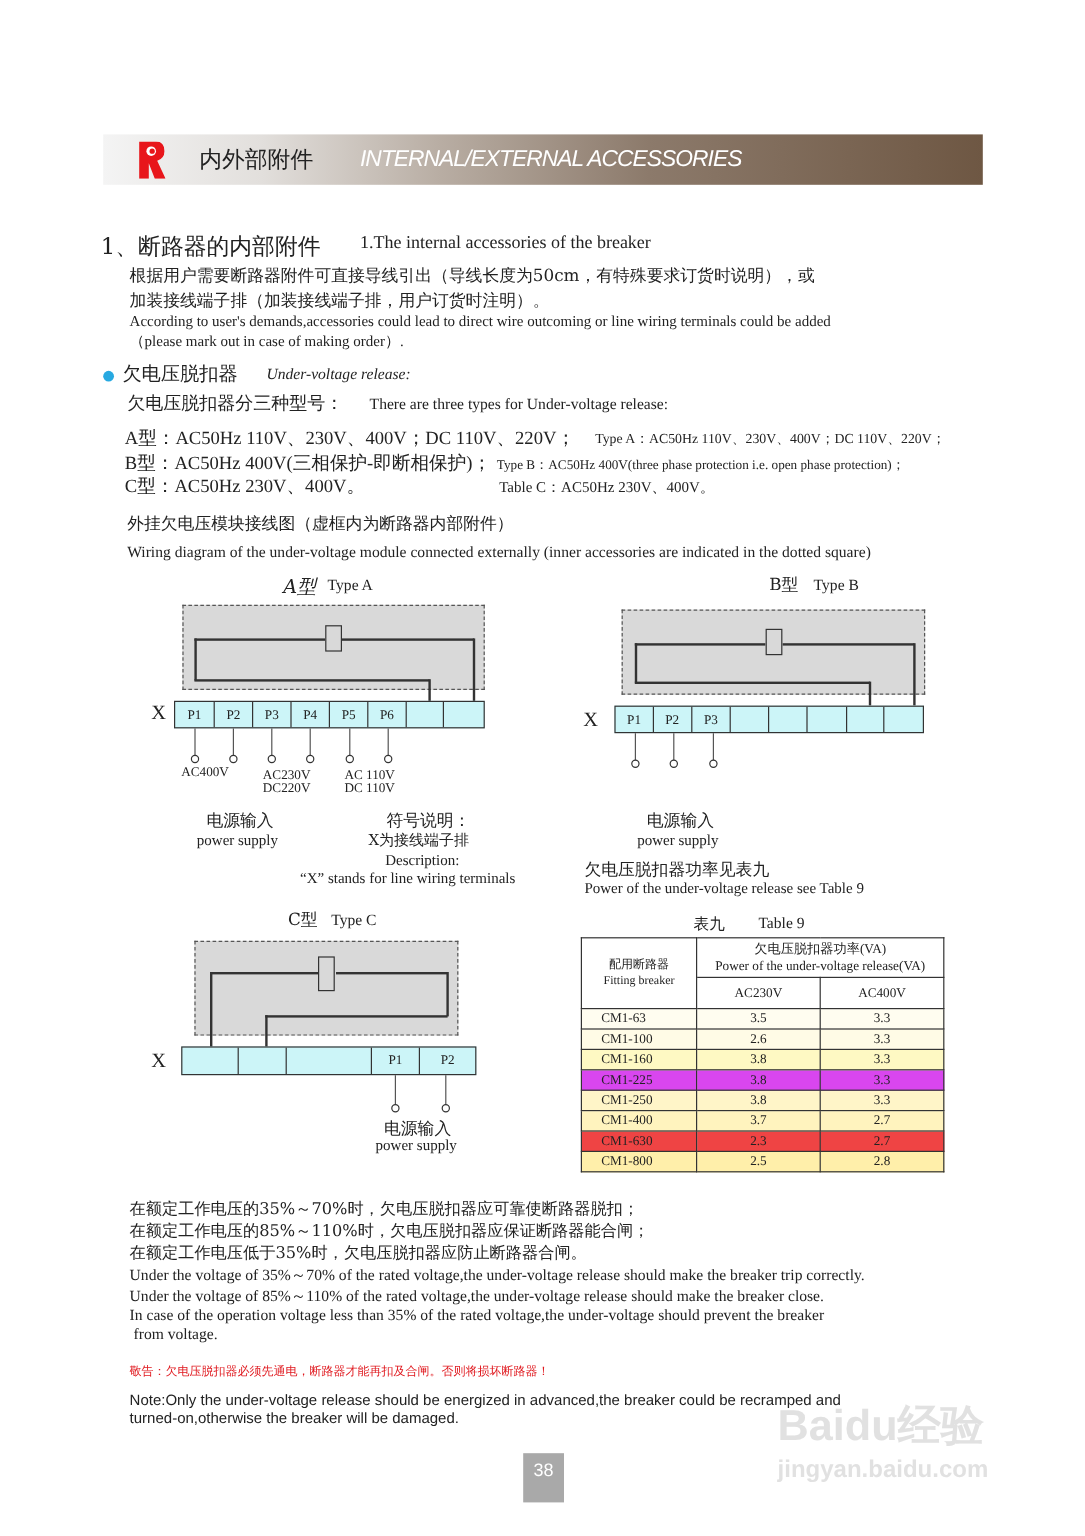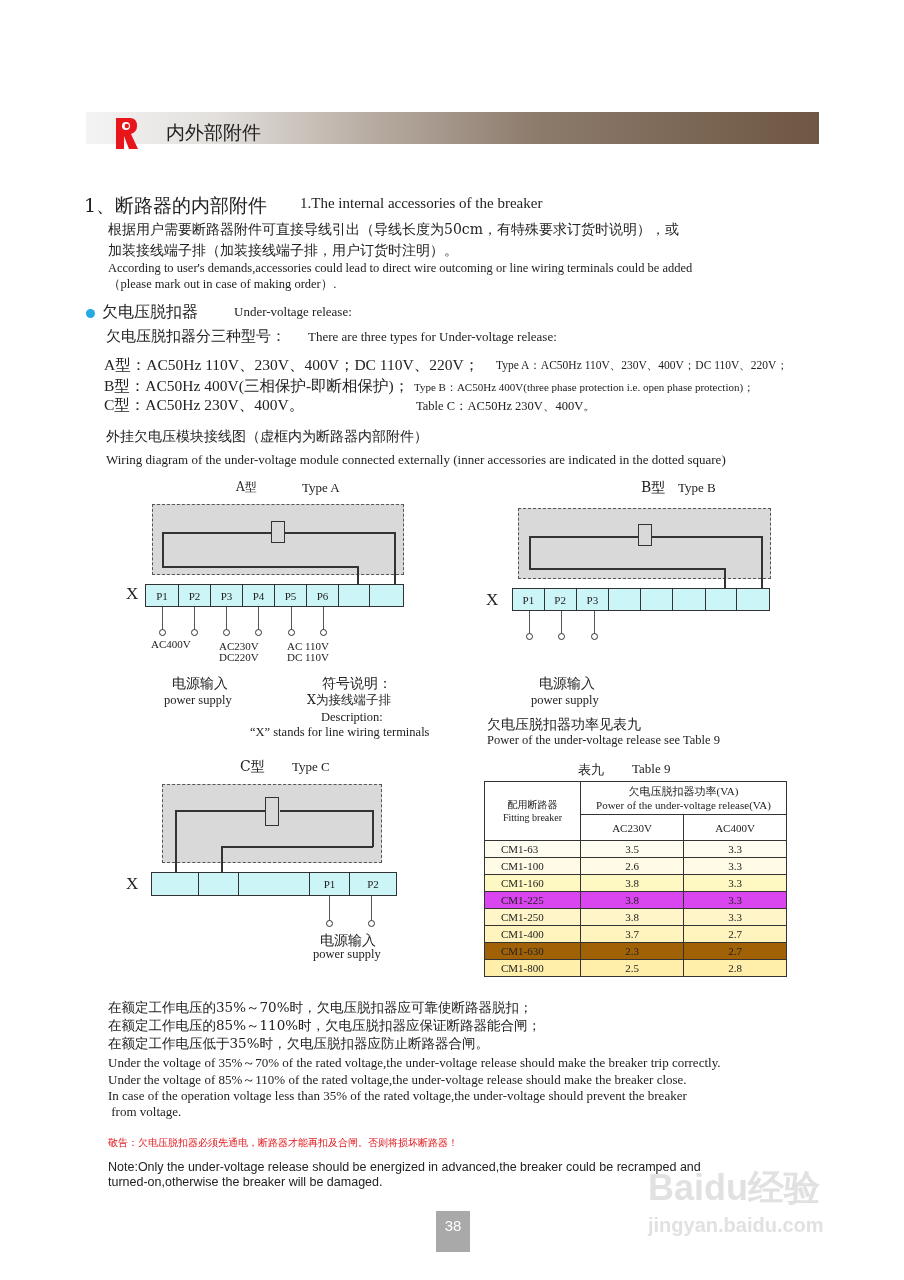--- a/index.html
+++ b/index.html
@@ -2,21 +2,21 @@
 <html><head>
 <meta charset="utf-8">
 <style>
   html, body { margin: 0; padding: 0; }
   body {
     width: 904px; height: 1280px; background: #ffffff; position: relative; overflow: hidden;
     font-family: "Liberation Serif", "DejaVu Serif", serif; color: #222;
   }
   
   .banner {
-    position: absolute; left: 86px; top: 112px; width: 733px; height: 32px;
+    position: absolute; left: 86px; top: 112px; width: 733px; height: 42px;
     background: linear-gradient(90deg, #f4f4f4 0%, #e2dfdc 18%, #b9aea4 38%, #8c7a6b 62%, #6e5743 100%);
   }
   .logo { position: absolute; left: 28px; top: 6px; width: 24px; height: 31px; }
   .banner-cn { position: absolute; left: 80px; top: 8px; font-family: "DejaVu Sans", sans-serif; font-size: 19px; color: #222; }
   .banner-en { position: absolute; left: 214px; top: 10px; font-family: "Liberation Sans", sans-serif; font-style: italic; font-size: 19px; color: #fff; letter-spacing: -0.8px; }
 
   .t { position: absolute; white-space: nowrap; }
   .cn { font-family: "DejaVu Serif", serif; }
   .en { font-family: "Liberation Serif", serif; }
   .sans { font-family: "Liberation Sans", sans-serif; }
@@ -47,48 +47,49 @@
 </head>
 <body>
 
 <div class="banner">
   <svg class="logo" viewBox="0 0 24 31">
     <path d="M2 0 H16 Q23 0 23 8 Q23 14 17 16 L24 31 H15 L10 18 H10 V31 H2 Z" fill="#e8161b"></path>
     <circle cx="12" cy="8" r="4" fill="#fff"></circle>
     <circle cx="12.8" cy="8" r="2.2" fill="#e8161b"></circle>
   </svg>
   <span class="banner-cn">内外部附件</span>
+  <span class="banner-en">INTERNAL/EXTERNAL ACCESSORIES</span>
 </div>
 
 <div class="t cn" style="left:84px;top:193px;font-size:19px;">1、断路器的内部附件</div>
 <div class="t en" style="left:300px;top:195px;font-size:15px;">1.The internal accessories of the breaker</div>
 <div class="t cn" style="left:108px;top:221px;font-size:14px;">根据用户需要断路器附件可直接导线引出（导线长度为50cm，有特殊要求订货时说明），或</div>
 <div class="t cn" style="left:108px;top:242px;font-size:14px;">加装接线端子排（加装接线端子排，用户订货时注明）。</div>
 <div class="t en" style="left:108px;top:261px;font-size:12.5px;">According to user's demands,accessories could lead to direct wire outcoming or line wiring terminals could be added</div>
 <div class="t en" style="left:108px;top:276px;font-size:12.5px;">（please mark out in case of making order）.</div>
 
 <div class="bullet"></div>
 <div class="t cn" style="left:102px;top:302px;font-size:16px;">欠电压脱扣器</div>
-<div class="t en" style="left:234px;top:304px;font-size:13px;">Under-voltage release:</div>
+<div class="t en" style="left:222px;top:304px;font-size:13px;font-style:italic;">Under-voltage release:</div>
 <div class="t cn" style="left:106px;top:327px;font-size:15px;">欠电压脱扣器分三种型号：</div>
 <div class="t en" style="left:308px;top:329px;font-size:13px;">There are three types for Under-voltage release:</div>
 
 <div class="t en" style="left:104px;top:355px;font-size:15.5px;">A型：AC50Hz 110V、230V、400V；DC 110V、220V；</div>
 <div class="t en" style="left:496px;top:358px;font-size:11.5px;">Type A：AC50Hz 110V、230V、400V；DC 110V、220V；</div>
 <div class="t en" style="left:104px;top:376px;font-size:15.5px;">B型：AC50Hz 400V(三相保护-即断相保护)；</div>
 <div class="t en" style="left:414px;top:380px;font-size:11px;">Type B：AC50Hz 400V(three phase protection i.e. open phase protection)；</div>
 <div class="t en" style="left:104px;top:395px;font-size:15.5px;">C型：AC50Hz 230V、400V。</div>
 <div class="t en" style="left:416px;top:398px;font-size:12.5px;">Table C：AC50Hz 230V、400V。</div>
 
 <div class="t cn" style="left:106px;top:428px;font-size:14px;">外挂欠电压模块接线图（虚框内为断路器内部附件）</div>
 <div class="t en" style="left:106px;top:452px;font-size:13px;">Wiring diagram of the under-voltage module connected externally (inner accessories are indicated in the dotted square)</div>
 
 <div>
-  <div class="t cn" style="left:236px;top:479px;font-size:12px;">A型</div>
-  <div class="t en" style="left:273px;top:480px;font-size:13px;margin-left:29px;">Type A</div>
+  <div class="t cn" style="left:236px;top:479px;font-size:16px;font-style:italic;">A型</div>
+  <div class="t en" style="left:273px;top:480px;font-size:13px;">Type A</div>
   <div class="dash-box" style="left:152px;top:504px;width:252px;height:71px;"></div>
   <div class="wire" style="left:162px;top:532px;width:109px;height:1.5px;"></div>
   <div class="wire" style="left:285px;top:532px;width:110px;height:1.5px;"></div>
   <div class="wire" style="left:162px;top:532px;width:1.5px;height:35px;"></div>
   <div class="wire" style="left:162px;top:566px;width:196px;height:1.5px;"></div>
   <div class="wire" style="left:357px;top:566px;width:1.5px;height:19px;"></div>
   <div class="wire" style="left:394px;top:532px;width:1.5px;height:53px;"></div>
   <div class="coil" style="left:271px;top:521px;"></div>
   <div class="xlabel" style="left:126px;top:584px;">X</div>
   <div class="term-row" style="left:145px;top:584px;width:259px;height:23px;">
@@ -165,21 +166,21 @@
   <div class="t en" style="left:531px;top:693px;font-size:12.5px;">power supply</div>
 </div>
 
 <div class="t cn" style="left:487px;top:716px;font-size:14px;">欠电压脱扣器功率见表九</div>
 <div class="t en" style="left:487px;top:733px;font-size:12.5px;">Power of the under-voltage release see Table 9</div>
 <div class="t cn" style="left:578px;top:761px;font-size:13px;">表九</div>
 <div class="t en" style="left:632px;top:761px;font-size:13px;">Table 9</div>
 
 <div>
   <div class="t cn" style="left:240px;top:758px;font-size:14px;">C型</div>
-  <div class="t en" style="left:276px;top:759px;font-size:13px;margin-left:16px;">Type C</div>
+  <div class="t en" style="left:276px;top:759px;font-size:13px;">Type C</div>
   <div class="dash-box" style="left:162px;top:784px;width:220px;height:79px;"></div>
   <div class="wire" style="left:175px;top:810px;width:90px;height:1.5px;"></div>
   <div class="wire" style="left:280px;top:810px;width:93px;height:1.5px;"></div>
   <div class="wire" style="left:175px;top:810px;width:1.5px;height:63px;"></div>
   <div class="wire" style="left:372px;top:810px;width:1.5px;height:37px;"></div>
   <div class="wire" style="left:221px;top:846px;width:152px;height:1.5px;"></div>
   <div class="wire" style="left:221px;top:846px;width:1.5px;height:27px;"></div>
   <div class="coil" style="left:265px;top:797px;height:29px;"></div>
   <div class="xlabel" style="left:126px;top:874px;">X</div>
   <div class="term-row" style="left:151px;top:872px;width:246px;height:24px;">
@@ -236,21 +237,21 @@
   <tr style="background:#fff5c8;">
         <td class="model">CM1-250</td>
         <td>3.8</td>
         <td>3.3</td>
       </tr>
   <tr style="background:#fff3be;">
         <td class="model">CM1-400</td>
         <td>3.7</td>
         <td>2.7</td>
       </tr>
-  <tr style="background:#a16207;">
+  <tr style="background:#ef4444;">
         <td class="model">CM1-630</td>
         <td>2.3</td>
         <td>2.7</td>
       </tr>
   <tr style="background:#ffefaa;">
         <td class="model">CM1-800</td>
         <td>2.5</td>
         <td>2.8</td>
       </tr>
 </tbody>

